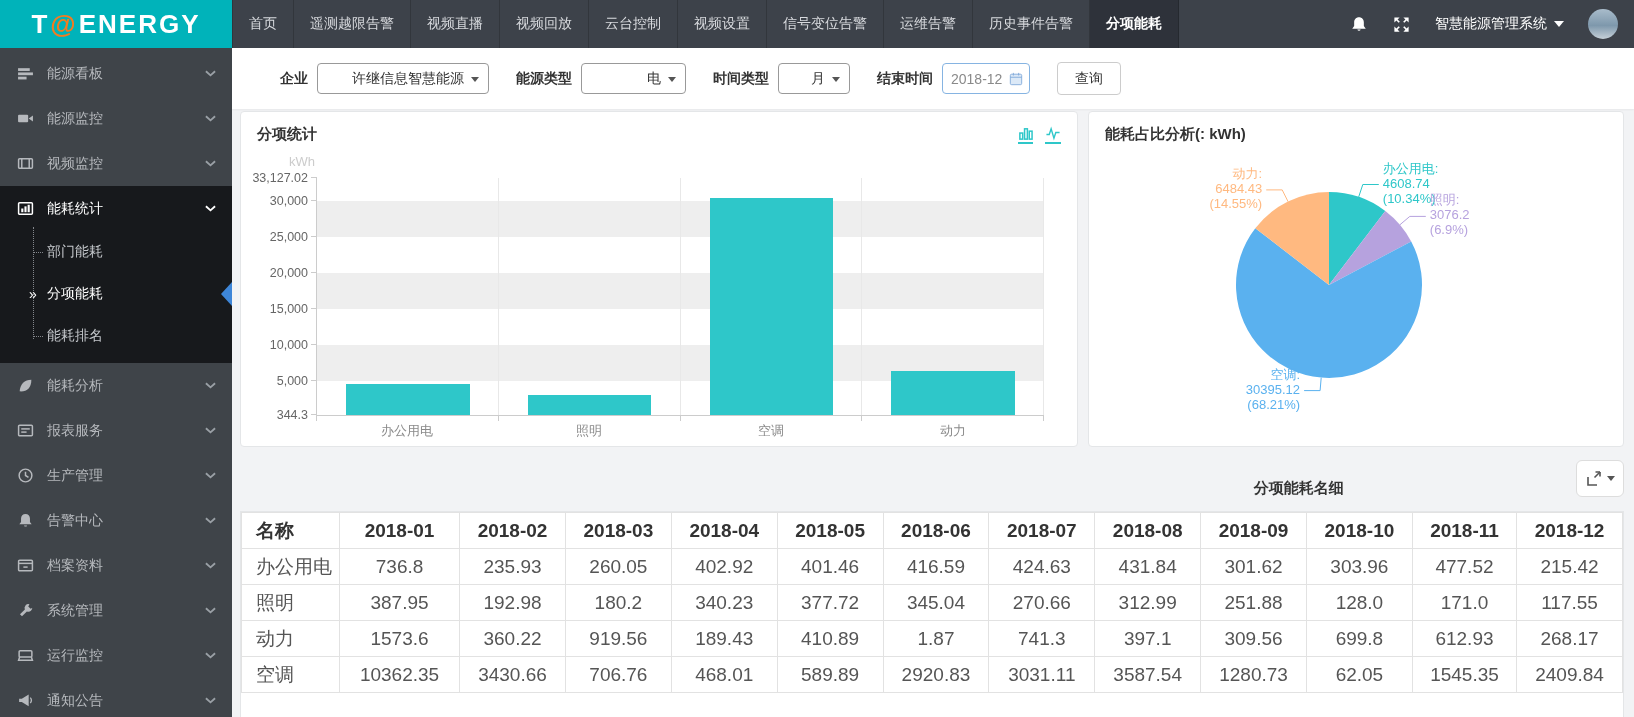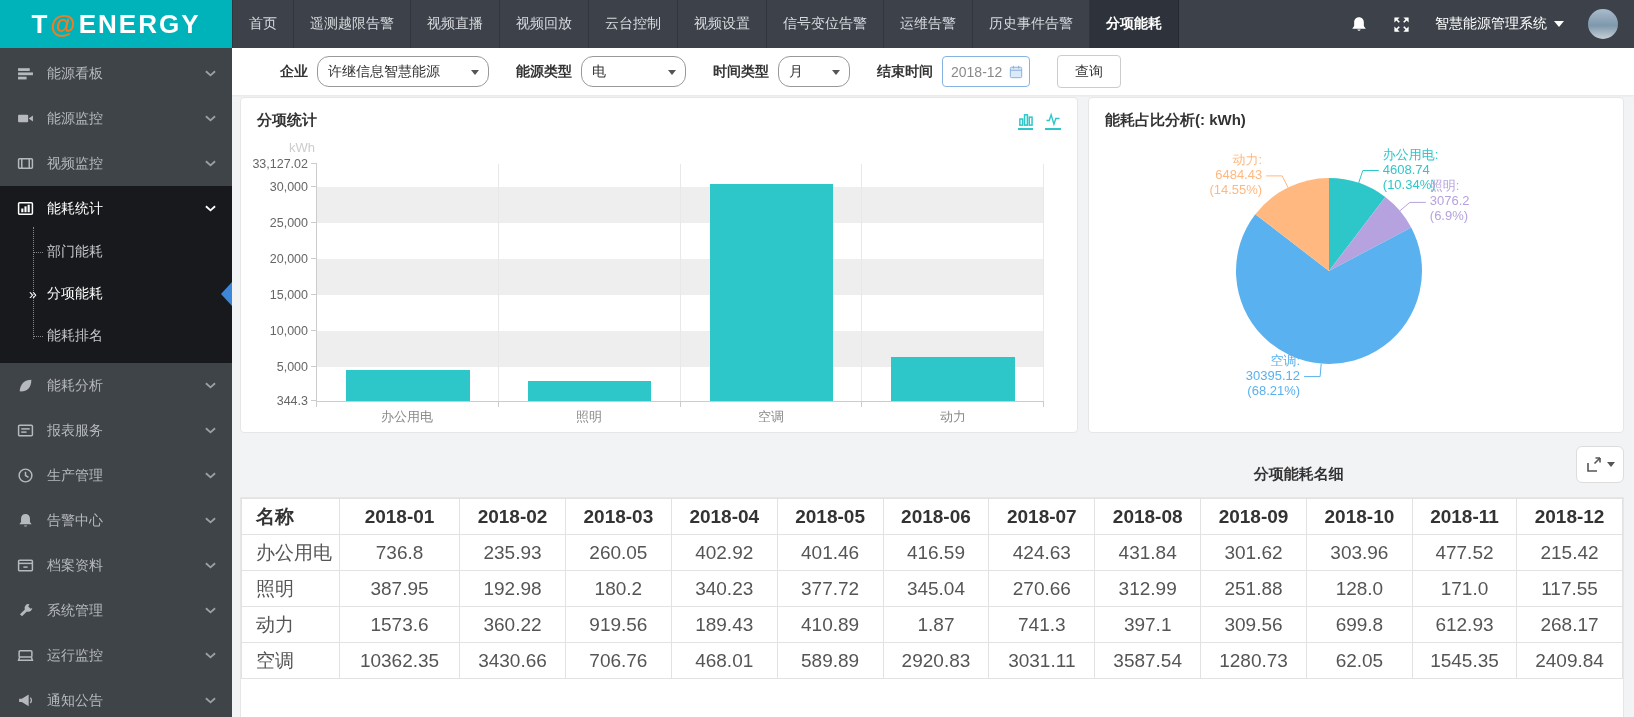--- a/index.html
+++ b/index.html
@@ -38,26 +38,26 @@
   .sub-item { height:42px; display:flex; align-items:center; padding-left:47px; position:relative; color:#c3c6ca; cursor:pointer; }
   .sub-item:not(.active)::before { content:''; position:absolute; left:33px; width:10px; border-top:1px dotted #83868b; }
   .sub-item.active { color:#fff; }
   .sub-item.active::before { content:'\00BB'; position:absolute; left:29px; color:#fff; font-size:14px; border:none; }
   .sub-item.active::after { content:''; position:absolute; right:0; top:50%; margin-top:-12px;
                             border-right:11px solid #3e86d8; border-top:12px solid transparent; border-bottom:12px solid transparent; }
 
   
   .content { flex:1; display:flex; flex-direction:column; background:#f2f3f5; overflow:hidden; }
 
-  .filterbar { background:#fff; height:47px; flex-shrink:0; display:flex; align-items:center; padding-left:48px;
+  .filterbar { background:#fff; height:61px; flex-shrink:0; display:flex; align-items:center; padding-left:48px;
                box-shadow:0 1px 2px rgba(0,0,0,.05); }
   .fgroup { display:flex; align-items:center; gap:9px; margin-right:27px; }
   .flabel { font-size:14px; font-weight:bold; color:#333; white-space:nowrap; }
-  .select-box { height:31px; border:1px solid #999; border-radius:12px; background:#fff; display:flex; align-items:center;
-                padding:0 24px 0 10px; position:relative; font-size:14px; color:#333; cursor:pointer; white-space:nowrap; }
+  .select-box { height:31px; border:1px solid #999; border-radius:4px; background:#fff; display:flex; align-items:center;
+                padding:0 24px 0 10px; position:relative; font-size:14px; color:#333; cursor:pointer; white-space:nowrap;justify-content:flex-end; }
   .select-box::after { content:''; position:absolute; right:9px; top:50%; margin-top:-2px;
                        border-left:4px solid transparent; border-right:4px solid transparent; border-top:5px solid #555; }
   .sb-ent { width:172px; } .sb-energy { width:105px; } .sb-time { width:72px; }
   .date-box { height:31px; width:88px; border:1px solid #86b4e2; border-radius:4px; background:#fff; display:flex;
               align-items:center; justify-content:space-between; padding:0 6px 0 8px; font-size:14px; color:#8a8a8a; cursor:pointer; }
   .query-btn { height:33px; padding:0 17px; border:1px solid #ccc; border-radius:4px; background:#fff; font-size:14px; color:#333; cursor:pointer; }
 
   .charts-row { display:flex; gap:10px; padding:2px 10px 0 8px; }
   .card { background:#fff; border:1px solid #e4e6e8; border-radius:4px; }
   .bar-card { width:838px; height:336px; position:relative; }

